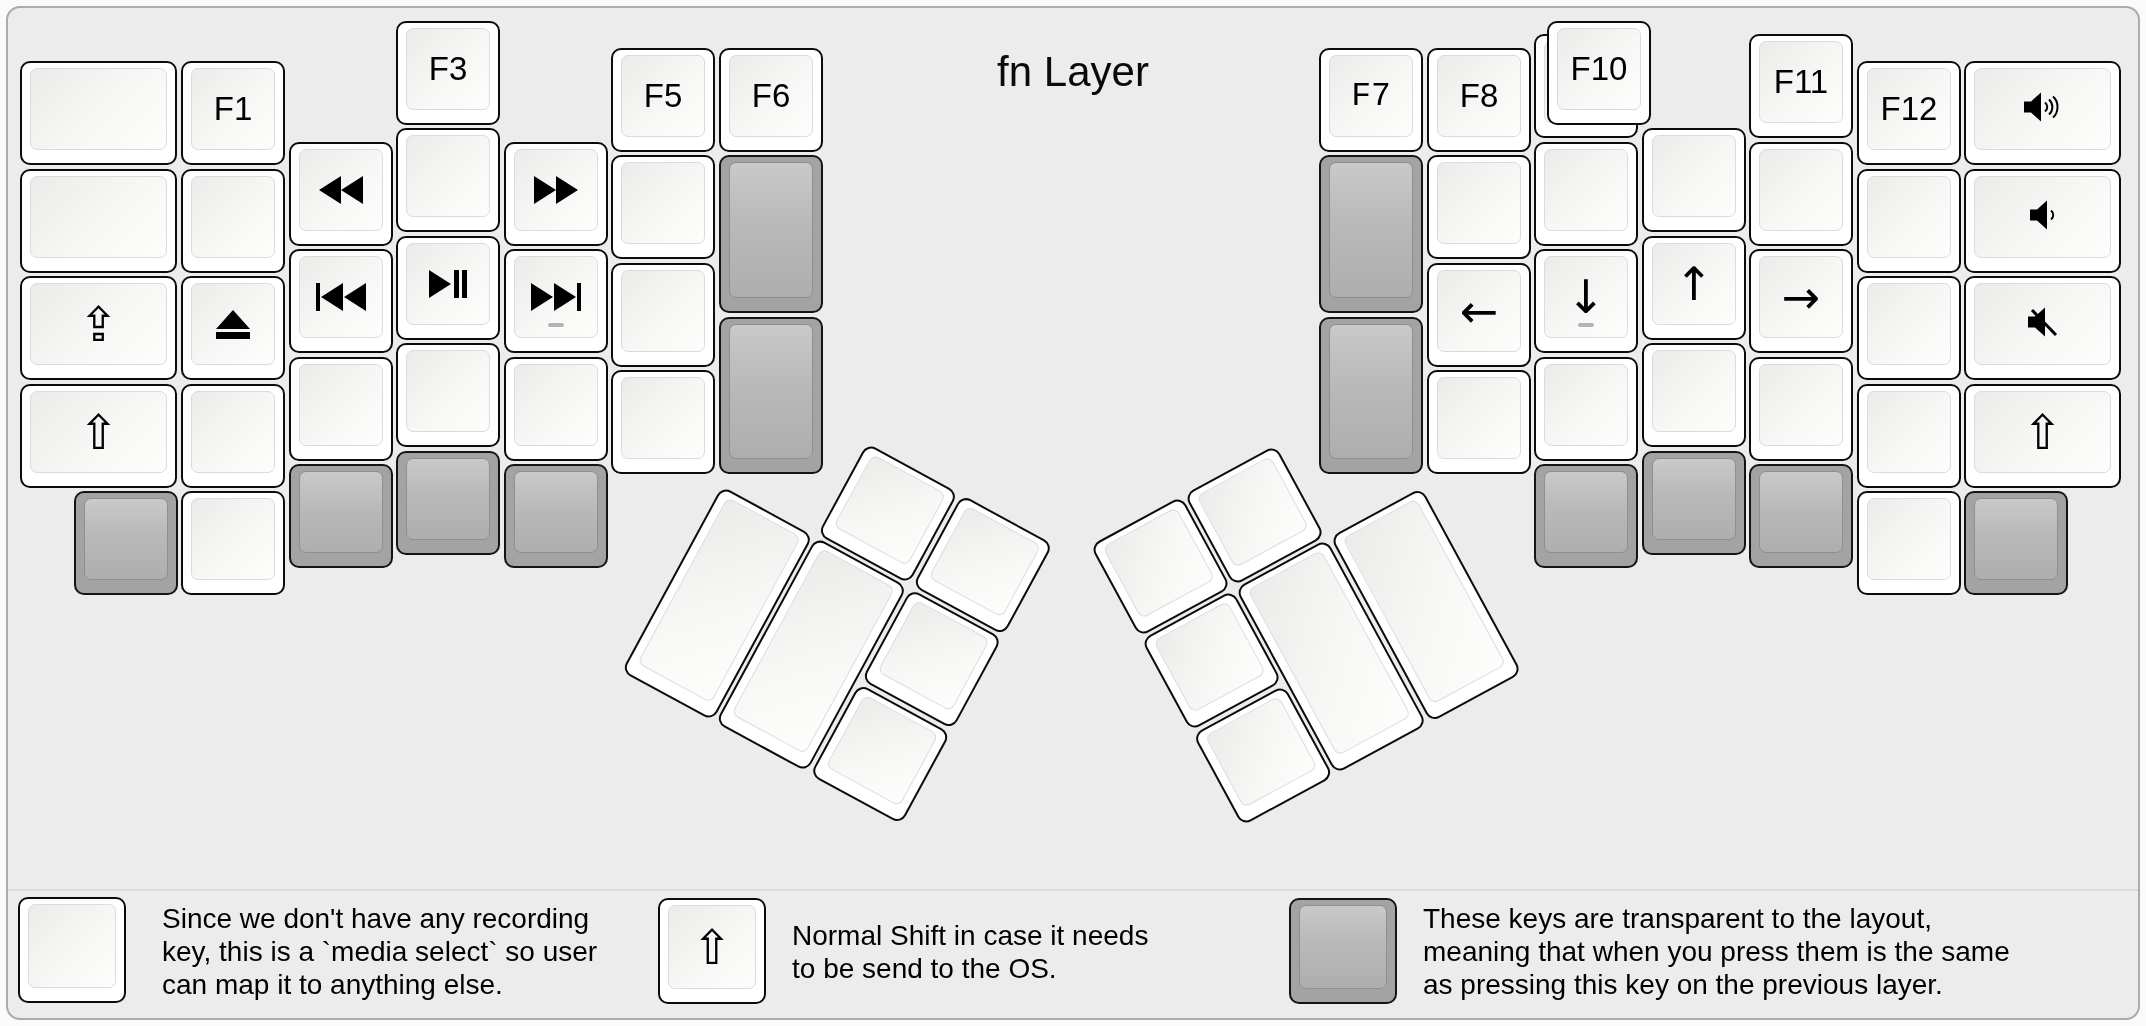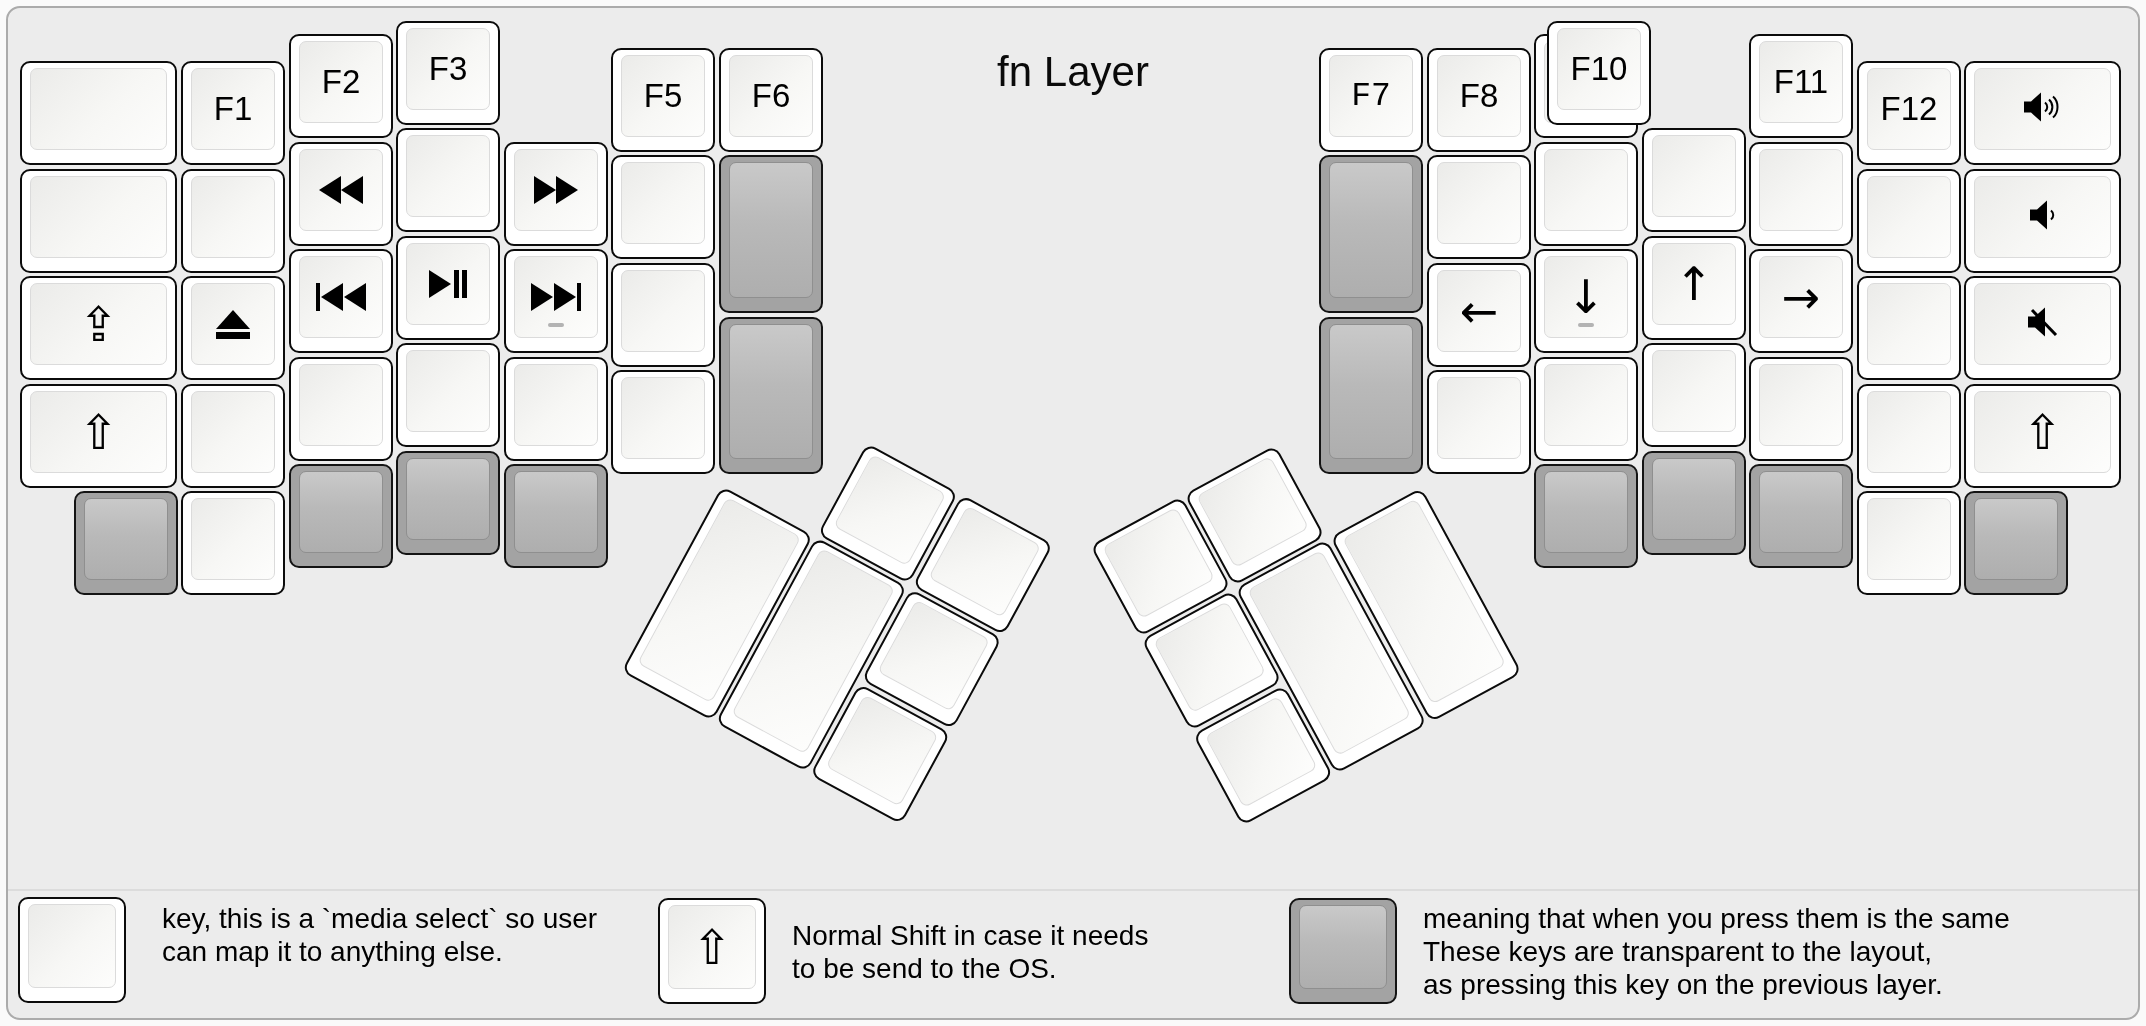--- a/index.html
+++ b/index.html
@@ -77,25 +77,20 @@
       </div>
       <div class="key " style="left: 181px; top: 384px; width: 104px; height: 104px;">
         <div class="cap" style="position: absolute;"></div>
       </div>
       <div class="key gray" style="left: 74px; top: 491px; width: 104px; height: 104px;">
         <div class="cap" style="position: absolute;"></div>
       </div>
       <div class="key " style="left: 181px; top: 491px; width: 104px; height: 104px;">
         <div class="cap" style="position: absolute;"></div>
       </div>
-      <div class="key " style="left: 289px; top: 34px; width: 104px; height: 104px;">
-        <div class="cap" style="position: absolute;">
-          <span class="klabel">F2</span>
-        </div>
-      </div>
       <div class="key " style="left: 289px; top: 142px; width: 104px; height: 104px;">
         <div class="cap" style="position: absolute;">
           <span>
             <span class="grow">
               <span class="tri-l"></span>
               <span class="tri-l"></span>
             </span>
           </span>
         </div>
       </div>
@@ -377,34 +372,35 @@
       </div>
     </div>
   <div class="legend-sep"></div>
   <div id="legend" style="position:absolute;left:0;top:0;width:100%;height:100%;">
       <div class="key " style="left: 18px; top: 897px; width: 108px; height: 106px;">
         <div class="cap" style="position: absolute;">
           <span><span class="dot"></span></span>
         </div>
       </div>
       <div class="legend-text" style="left: 162px; top: 902px;">
+        <div>Since we don't have any recording</div>
         <div>key, this is a `media select` so user</div>
         <div>can map it to anything else.</div>
       </div>
       <div class="key " style="left: 658px; top: 898px; width: 108px; height: 106px;">
         <div class="cap" style="position: absolute;">
           <span><span class="sym shift">⇧</span></span>
         </div>
       </div>
       <div class="legend-text" style="left: 792px; top: 919px;">
         <div>Normal Shift in case it needs</div>
         <div>to be send to the OS.</div>
       </div>
       <div class="key gray" style="left: 1289px; top: 898px; width: 108px; height: 106px;">
         <div class="cap" style="position: absolute;"></div>
       </div>
       <div class="legend-text" style="left: 1423px; top: 902px;">
+        <div>These keys are transparent to the layout,</div>
         <div>meaning that when you press them is the same</div>
-        <div>These keys are transparent to the layout,</div>
         <div>as pressing this key on the previous layer.</div>
       </div>
     </div>
 </div>
 
 </body></html>

